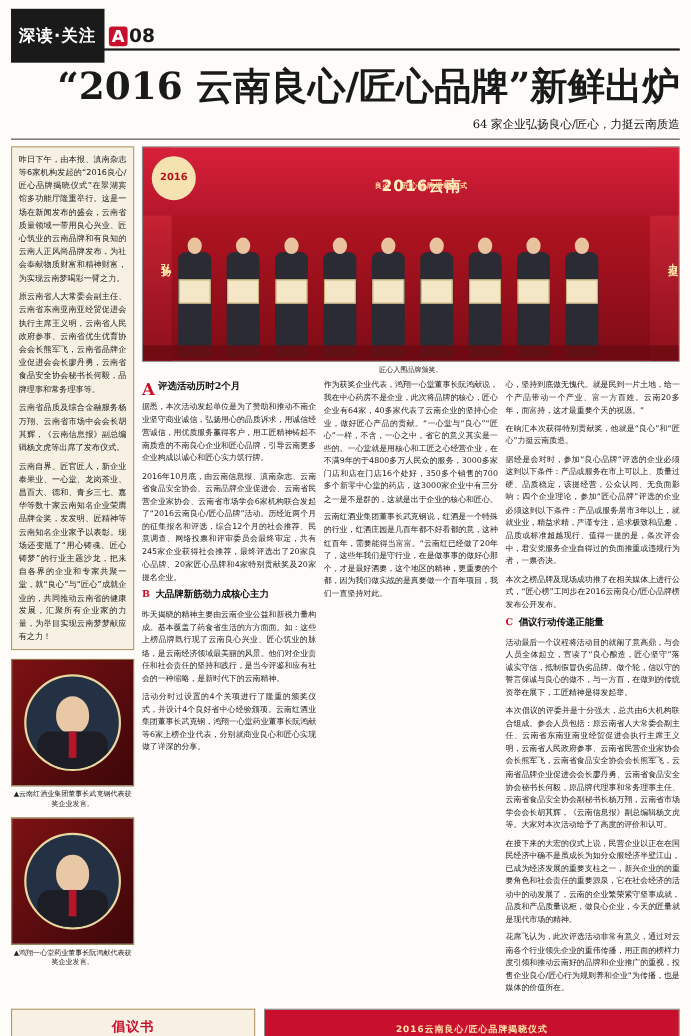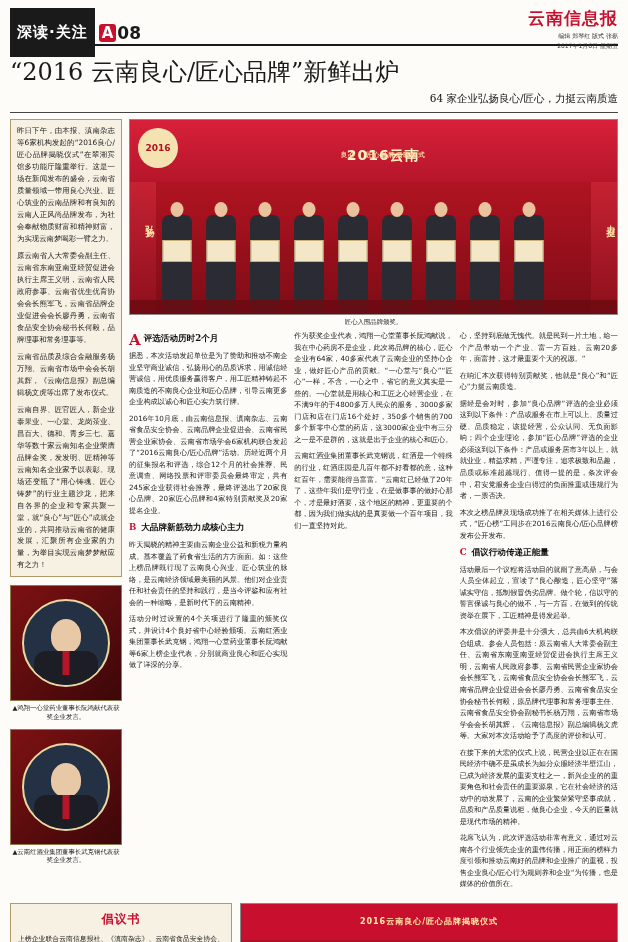--- a/index.html
+++ b/index.html
@@ -29,21 +29,21 @@
   .mh-right{text-align:right;line-height:1.25;}
   .paper-name{
     color:#c8102e;font-weight:bold;font-size:17px;letter-spacing:1px;
   }
   .paper-meta{font-size:6px;color:#333;margin-top:3px;}
   .paper-date{font-size:6px;color:#333;margin-top:2px;}
   .rule-top{border-top:2px solid #1a1a1a;margin-top:2px;}
 
   
   .headline{
-    font-size:24px;font-weight:normal;text-align:left;letter-spacing:0px;
+    font-size:34px;font-weight:bold;text-align:right;letter-spacing:0px;
     margin:10px 0 4px 0;font-family:"DejaVu Serif","Liberation Serif",serif;
   }
   .subhead{
     font-size:10.5px;text-align:right;margin:0 0 6px 2px;color:#111;
     font-family:"DejaVu Serif",serif;
   }
   .rule-thin{border-top:1px solid #444;margin-bottom:6px;}
 
   
   .content{display:flex;gap:7px;}
@@ -179,25 +179,20 @@
 
 <div class="page">
 
   <div class="masthead">
     <div class="mh-left">
       <div class="section-tag">深读·关注</div>
       <div class="page-num">
         <span class="A">A</span>
         <span>08</span>
       </div>
-    </div>
-    <div class="mh-right">
-      <div class="paper-name">云南信息报</div>
-      <div class="paper-meta">编辑 郑琴红  版式 张磊</div>
-      <div class="paper-date">2017年1月6日 星期五</div>
     </div>
   </div>
   <div class="rule-top"></div>
 
   <div class="headline">“2016 云南良心/匠心品牌”新鲜出炉</div>
   <div class="subhead">64 家企业弘扬良心/匠心，力挺云南质造</div>
   <div class="rule-thin"></div>
 
   <div class="content">
 
@@ -211,33 +206,33 @@
 
       <div class="portrait-card">
         <div class="portrait-wrap">
           <div class="pbg"></div>
           <div class="pcircle">
             <div class="pface"></div>
             <div class="pbody"></div>
             <div class="ptie"></div>
           </div>
         </div>
-        <div class="cap">▲鸿翔一心堂药业董事长阮鸿献代表获奖企业发言。</div>
+        <div class="cap">▲云南红酒业集团董事长武克钢代表获奖企业发言。</div>
       </div>
 
       <div class="portrait-card">
         <div class="portrait-wrap">
           <div class="pbg"></div>
           <div class="pcircle">
             <div class="pface"></div>
             <div class="pbody"></div>
             <div class="ptie"></div>
           </div>
         </div>
-        <div class="cap">▲云南红酒业集团董事长武克钢代表获奖企业发言。</div>
+        <div class="cap">▲鸿翔一心堂药业董事长阮鸿献代表获奖企业发言。</div>
       </div>
     </div>
 
     <div class="col-mid">
 
       <div class="hero">
         <div class="side-l">弘扬</div>
         <div class="side-r">力挺</div>
         <div class="banner">
           <div class="b-title">2016云南</div>

